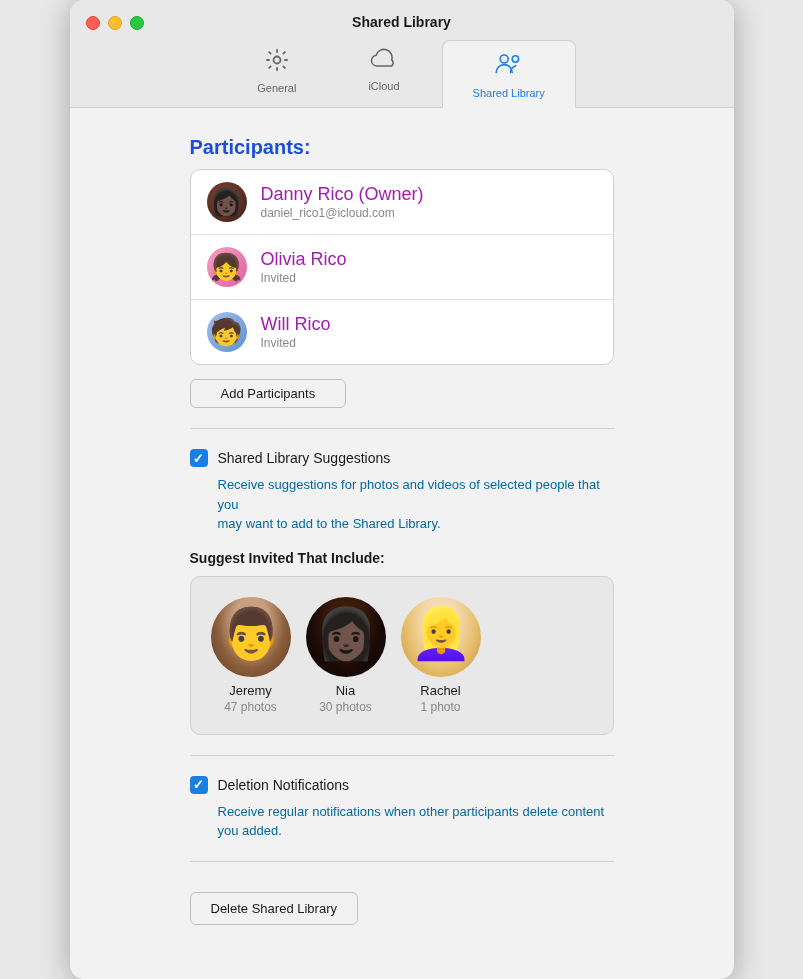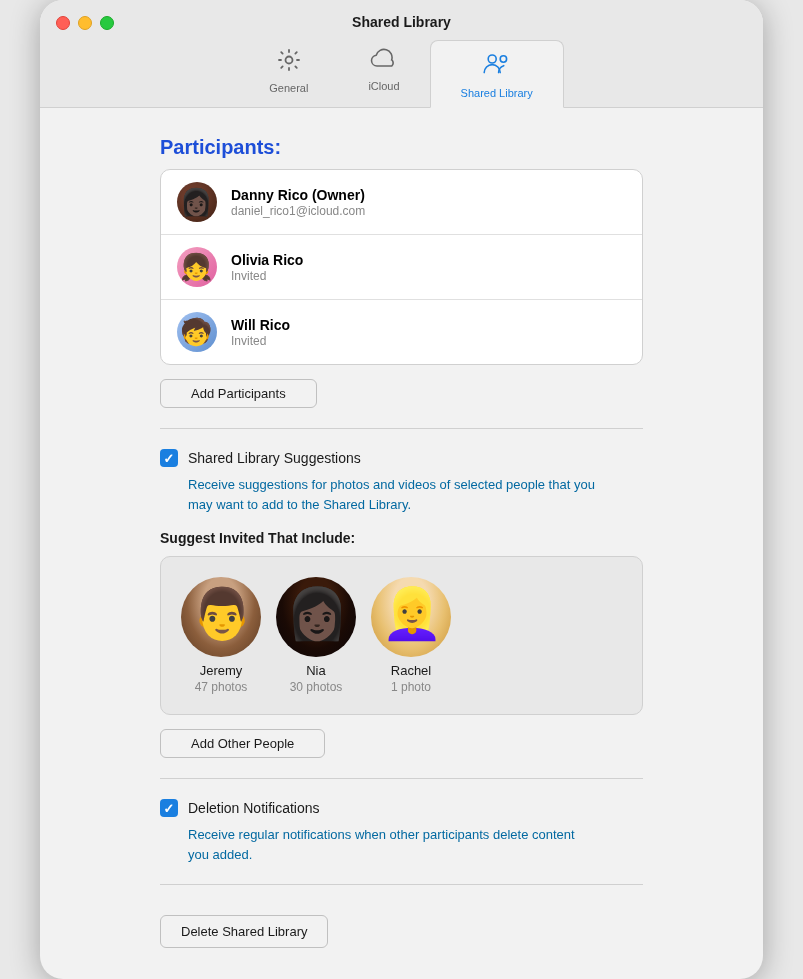--- a/index.html
+++ b/index.html
@@ -7,22 +7,22 @@
       font-family: -apple-system, BlinkMacSystemFont, "Helvetica Neue", Arial, sans-serif;
       background: #e8e8e8;
       width: 803px;
       min-height: 979px;
       display: flex;
       justify-content: center;
       align-items: flex-start;
     }
     .window {
       background: #f2f2f2;
-      border-radius: 23px;
-      width: 723px;
+      border-radius: 14px;
+      width: 664px;
       min-height: 979px;
       box-shadow: 0 4px 30px rgba(0,0,0,0.3);
       overflow: hidden;
       display: flex;
       flex-direction: column;
     }
     
     .title-bar {
       background: #e8e8e8;
       border-bottom: 1px solid #d0d0d0;
@@ -51,21 +51,21 @@
     .window-title {
       font-size: 14px;
       font-weight: 600;
       color: #1a1a1a;
       margin-bottom: 10px;
     }
     
     .tab-bar {
       display: flex;
       justify-content: center;
-      gap: 0;
+      gap: 12px;
       padding-bottom: 0;
     }
     .tab {
       display: flex;
       flex-direction: column;
       align-items: center;
       padding: 8px 30px;
       cursor: pointer;
       border-radius: 8px 8px 0 0;
       gap: 4px;
@@ -134,23 +134,23 @@
     .avatar-olivia {
       background: linear-gradient(135deg, #f4a0c0, #e060a0);
       font-size: 20px;
     }
     .avatar-will {
       background: linear-gradient(135deg, #a0c0f0, #6090d0);
       font-size: 20px;
     }
     .participant-info { flex: 1; }
     .participant-name {
-      font-size: 14px;
-      font-weight: 700;
-      color: #000000;
+      font-size: 18px;
+      font-weight: 400;
+      color: #a21caf;
     }
     .participant-sub {
       font-size: 12px;
       color: #888;
       margin-top: 1px;
     }
     .add-button {
       background: #f2f2f2;
       border: 1px solid #c0c0c0;
       border-radius: 6px;
@@ -406,21 +406,20 @@
         <span class="person-name">Nia</span>
         <span class="person-count">30 photos</span>
       </div>
 
       <div class="person-card">
         <div class="person-photo photo-rachel"></div>
         <span class="person-name">Rachel</span>
         <span class="person-count">1 photo</span>
       </div>
     </div>
-    <button class="add-button">Add Other People</button>
 
     <div class="divider"></div>
 
     
     <div class="checkbox-row">
       <div class="checkbox">
         <span class="checkbox-check">✓</span>
       </div>
       <span class="checkbox-label">Deletion Notifications</span>
     </div>

